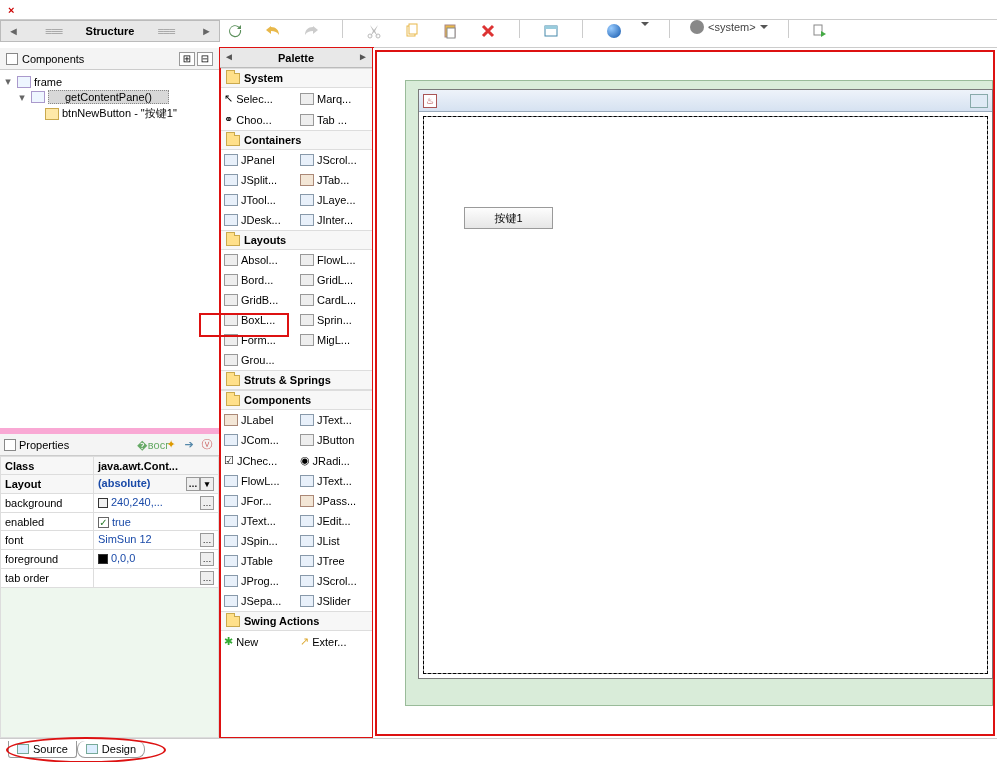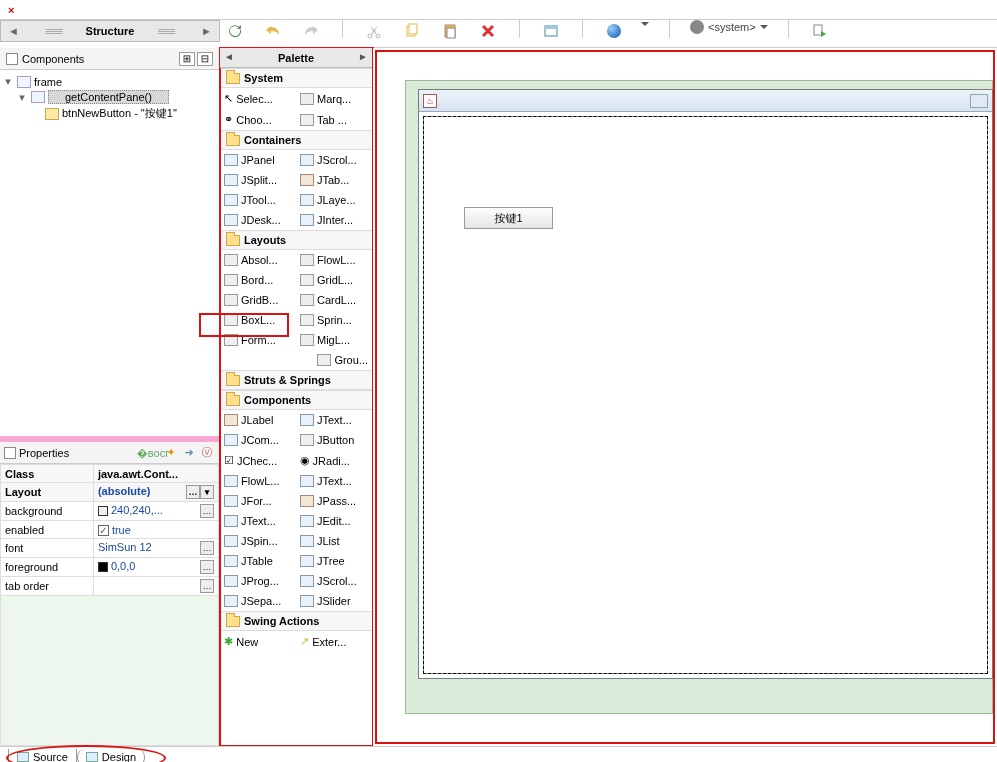--- a/index.html
+++ b/index.html
@@ -74,37 +74,37 @@
 .pal-scroll::-webkit-scrollbar-track{background:#eee;border-left:1px solid #ccc;}
 .pal-scroll::-webkit-scrollbar-thumb{background:#c8c8c8;border:1px solid #aaa;}
 .pal-cat{background:#f7f7f7;border-top:1px solid #ddd;border-bottom:1px solid #ddd;padding:3px 6px;font-weight:bold;display:flex;align-items:center;gap:4px;}
 .pal-cat .fld{width:14px;height:11px;background:#ffe08a;border:1px solid #caa94d;position:relative;}
 .pal-cat .fld::before{content:"";position:absolute;left:-1px;top:-4px;width:7px;height:3px;background:#ffe08a;border:1px solid #caa94d;border-bottom:none;}
 .pal-grid{display:grid;grid-template-columns:1fr 1fr;}
 .pal-item{display:flex;align-items:center;gap:3px;padding:3px 3px;border:1px solid transparent;white-space:nowrap;overflow:hidden;}
 .pic{width:14px;height:12px;flex:0 0 14px;border:1px solid #89a;background:#e8f0fa;}
 .pic.brown{border-color:#a87;background:#f3e6d6;}
 .pic.gray{border-color:#999;background:#eee;}
-.pal-item.span2{grid-column:1/3;justify-content:flex-end;}
+.pal-item.span2{grid-column:1/3;}
 .hi-red{position:absolute;border:2px solid #d11;pointer-events:none;}
 
 
 .canvas-outer{position:absolute;inset:2px;border:2px solid #d11;}
 .form-bg{position:absolute;left:28px;top:28px;right:0;bottom:28px;background:#d9ecd9;border:1px solid #9b9;}
 .frame-window{position:absolute;left:12px;top:8px;right:-1px;height:590px;background:#fff;border:1px solid #7a7a7a;}
 .titlebar{height:22px;background:linear-gradient(#eef3fa,#d6e2f1);border-bottom:1px solid #9ab;display:flex;align-items:center;padding:0 4px;}
 .titlebar .jic{width:14px;height:14px;background:#fff;border:1px solid #a55;display:flex;align-items:center;justify-content:center;color:#a33;font-size:9px;}
 .titlebar .winbtns{margin-left:auto;display:flex;gap:2px;}
 .titlebar .winbtns span{width:18px;height:14px;border:1px solid #8aa;background:#dfeaf5;}
 .content-area{position:absolute;left:4px;top:26px;right:4px;bottom:4px;border:1px solid #888;background:#fff;}
 .selected-outline{position:absolute;inset:-1px;border:1px dashed #000;}
 .swing-btn{position:absolute;left:40px;top:90px;width:89px;height:22px;background:linear-gradient(#fdfdfd,#e6e6e6);border:1px solid #9a9a9a;display:flex;align-items:center;justify-content:center;}
 
 
-.bottom-bar{height:16px;border-top:1px solid #ccc;display:flex;align-items:flex-start;padding:2px 8px;gap:0;position:relative;}
+.bottom-bar{height:24px;border-top:1px solid #ccc;display:flex;align-items:flex-start;padding:2px 8px;gap:0;position:relative;}
 .btab{border:1px solid #9a9a9a;border-top:none;background:#fff;padding:2px 8px;display:flex;align-items:center;gap:4px;border-radius:0 0 3px 3px;}
 .btab.active{background:#fff;border-radius:8px;}
 .btab .ic{width:12px;height:10px;border:1px solid #7a9;background:#def;}
 .oval{position:absolute;left:6px;top:-2px;width:160px;height:26px;border:2px solid #d11;border-radius:50%;pointer-events:none;}
 
 
 .svg{width:16px;height:16px;}
 </style>
 </head>
 <body>

